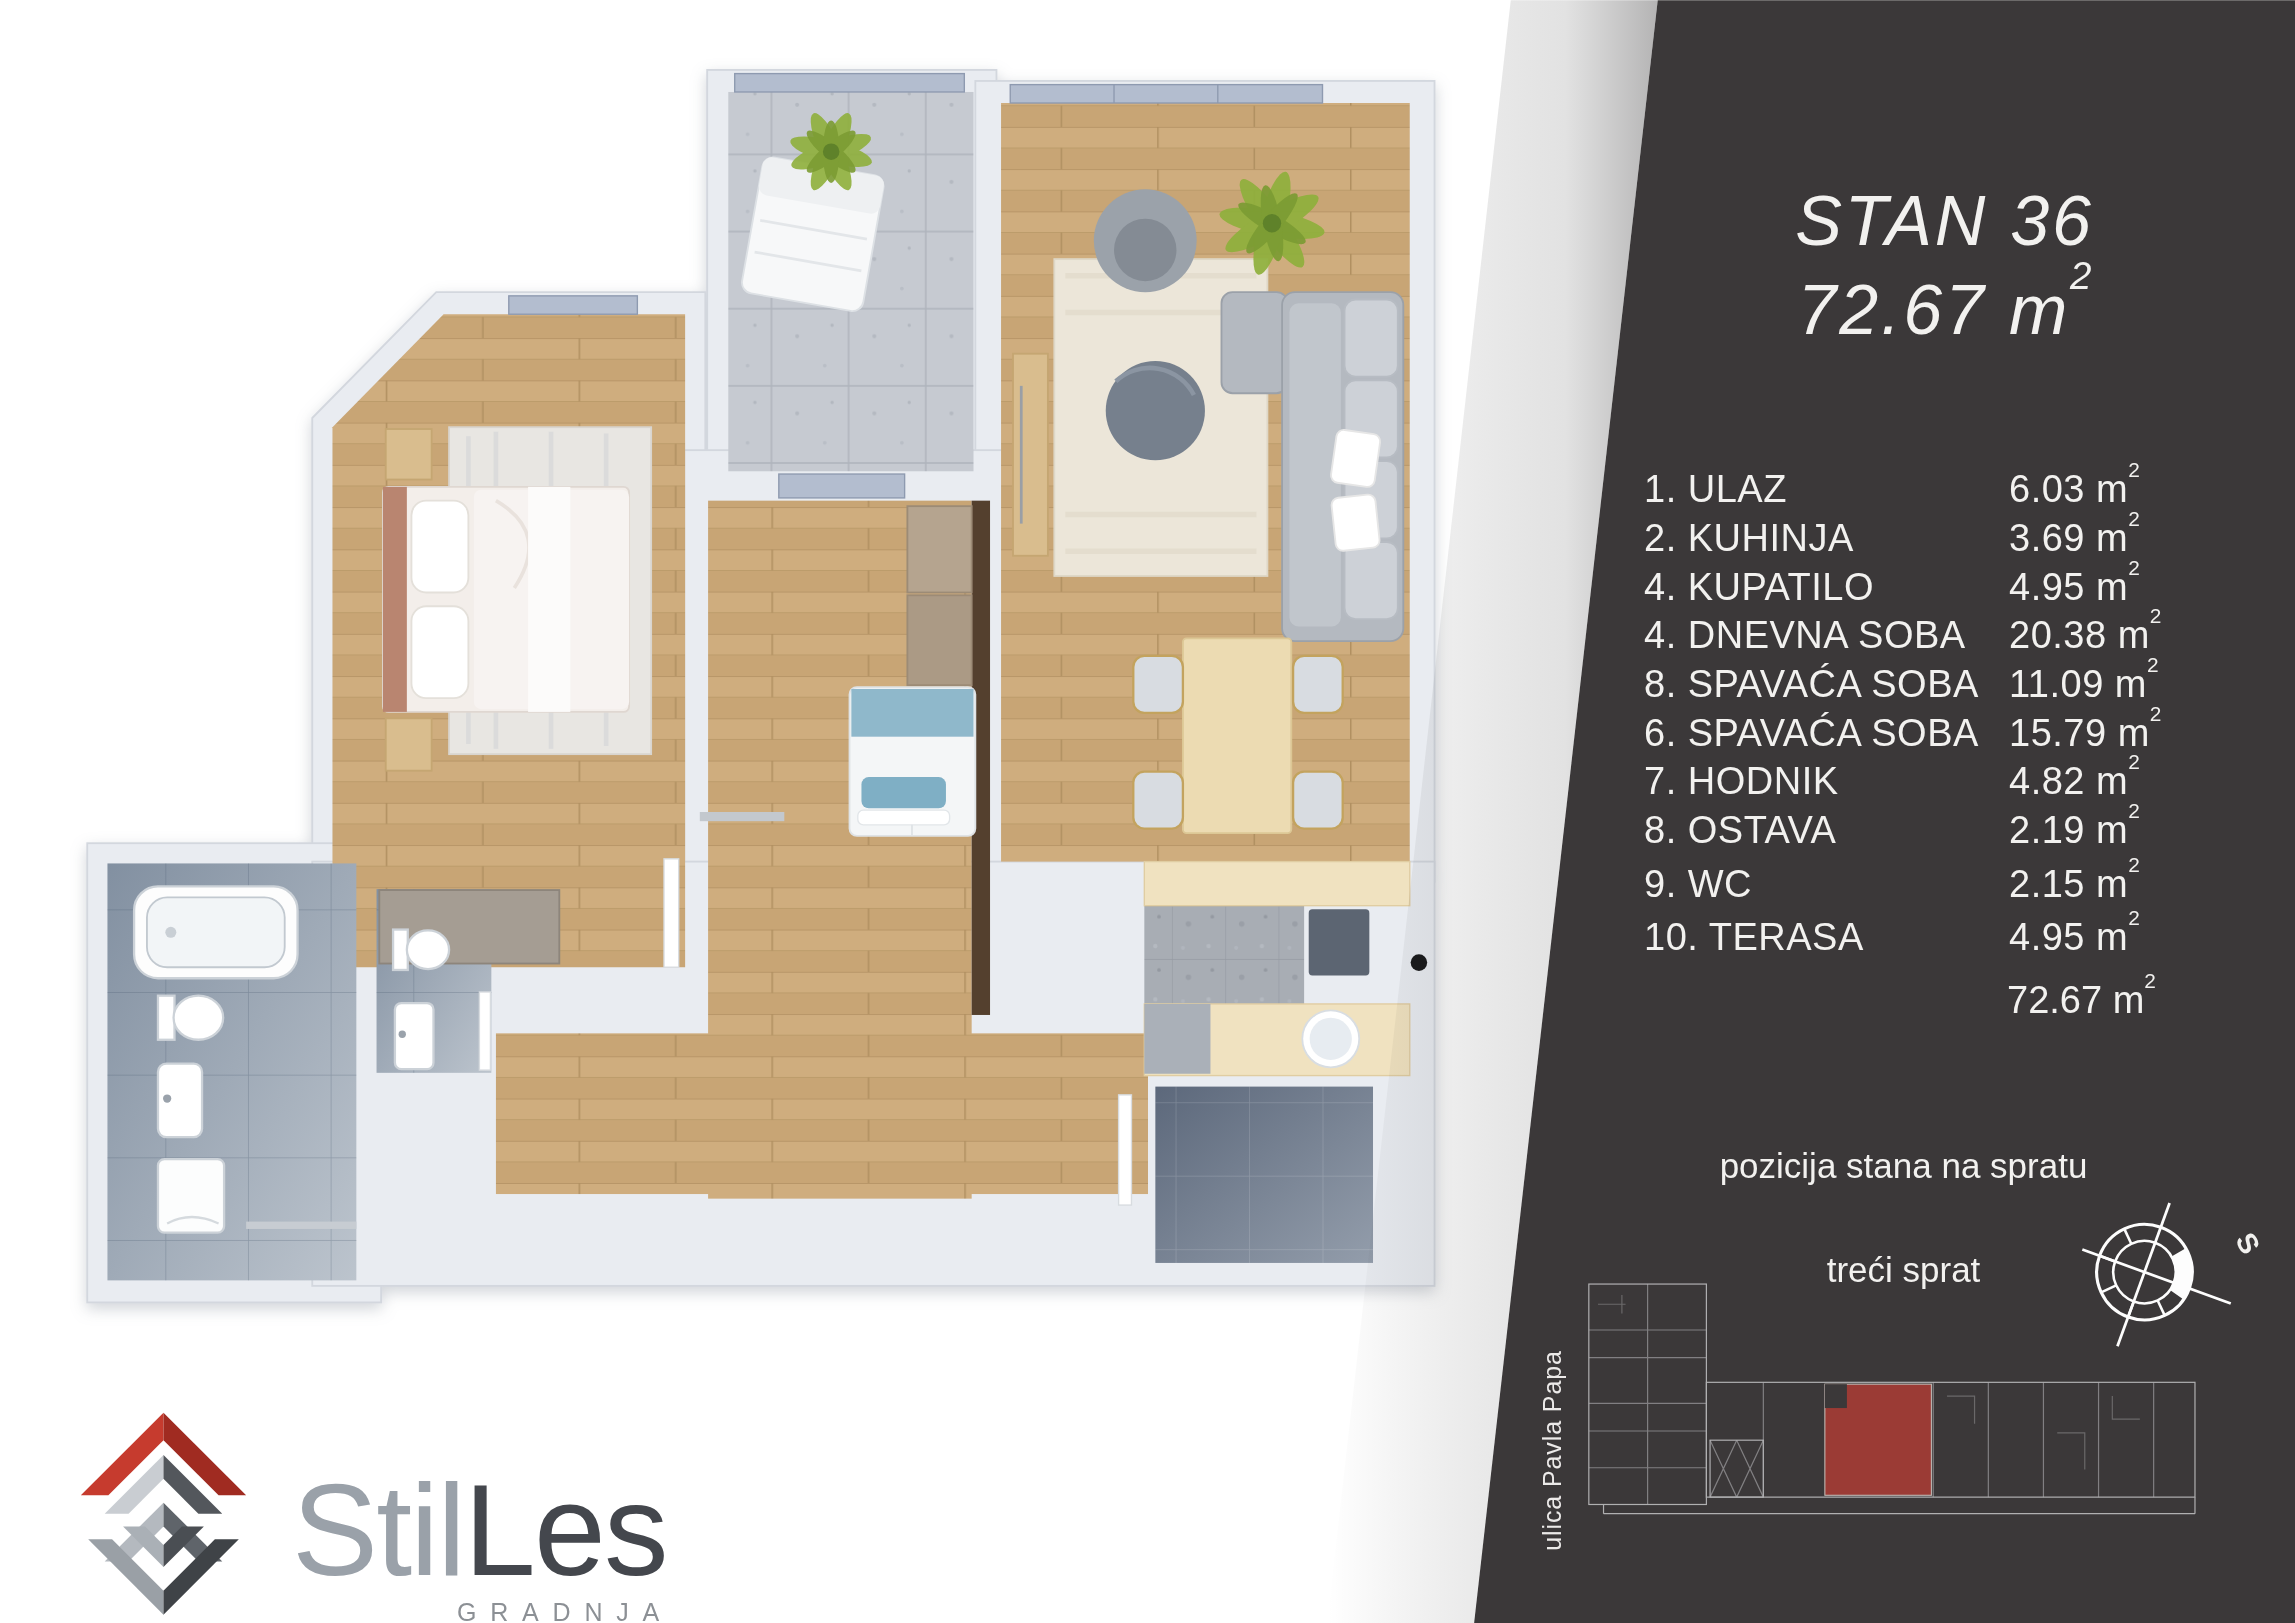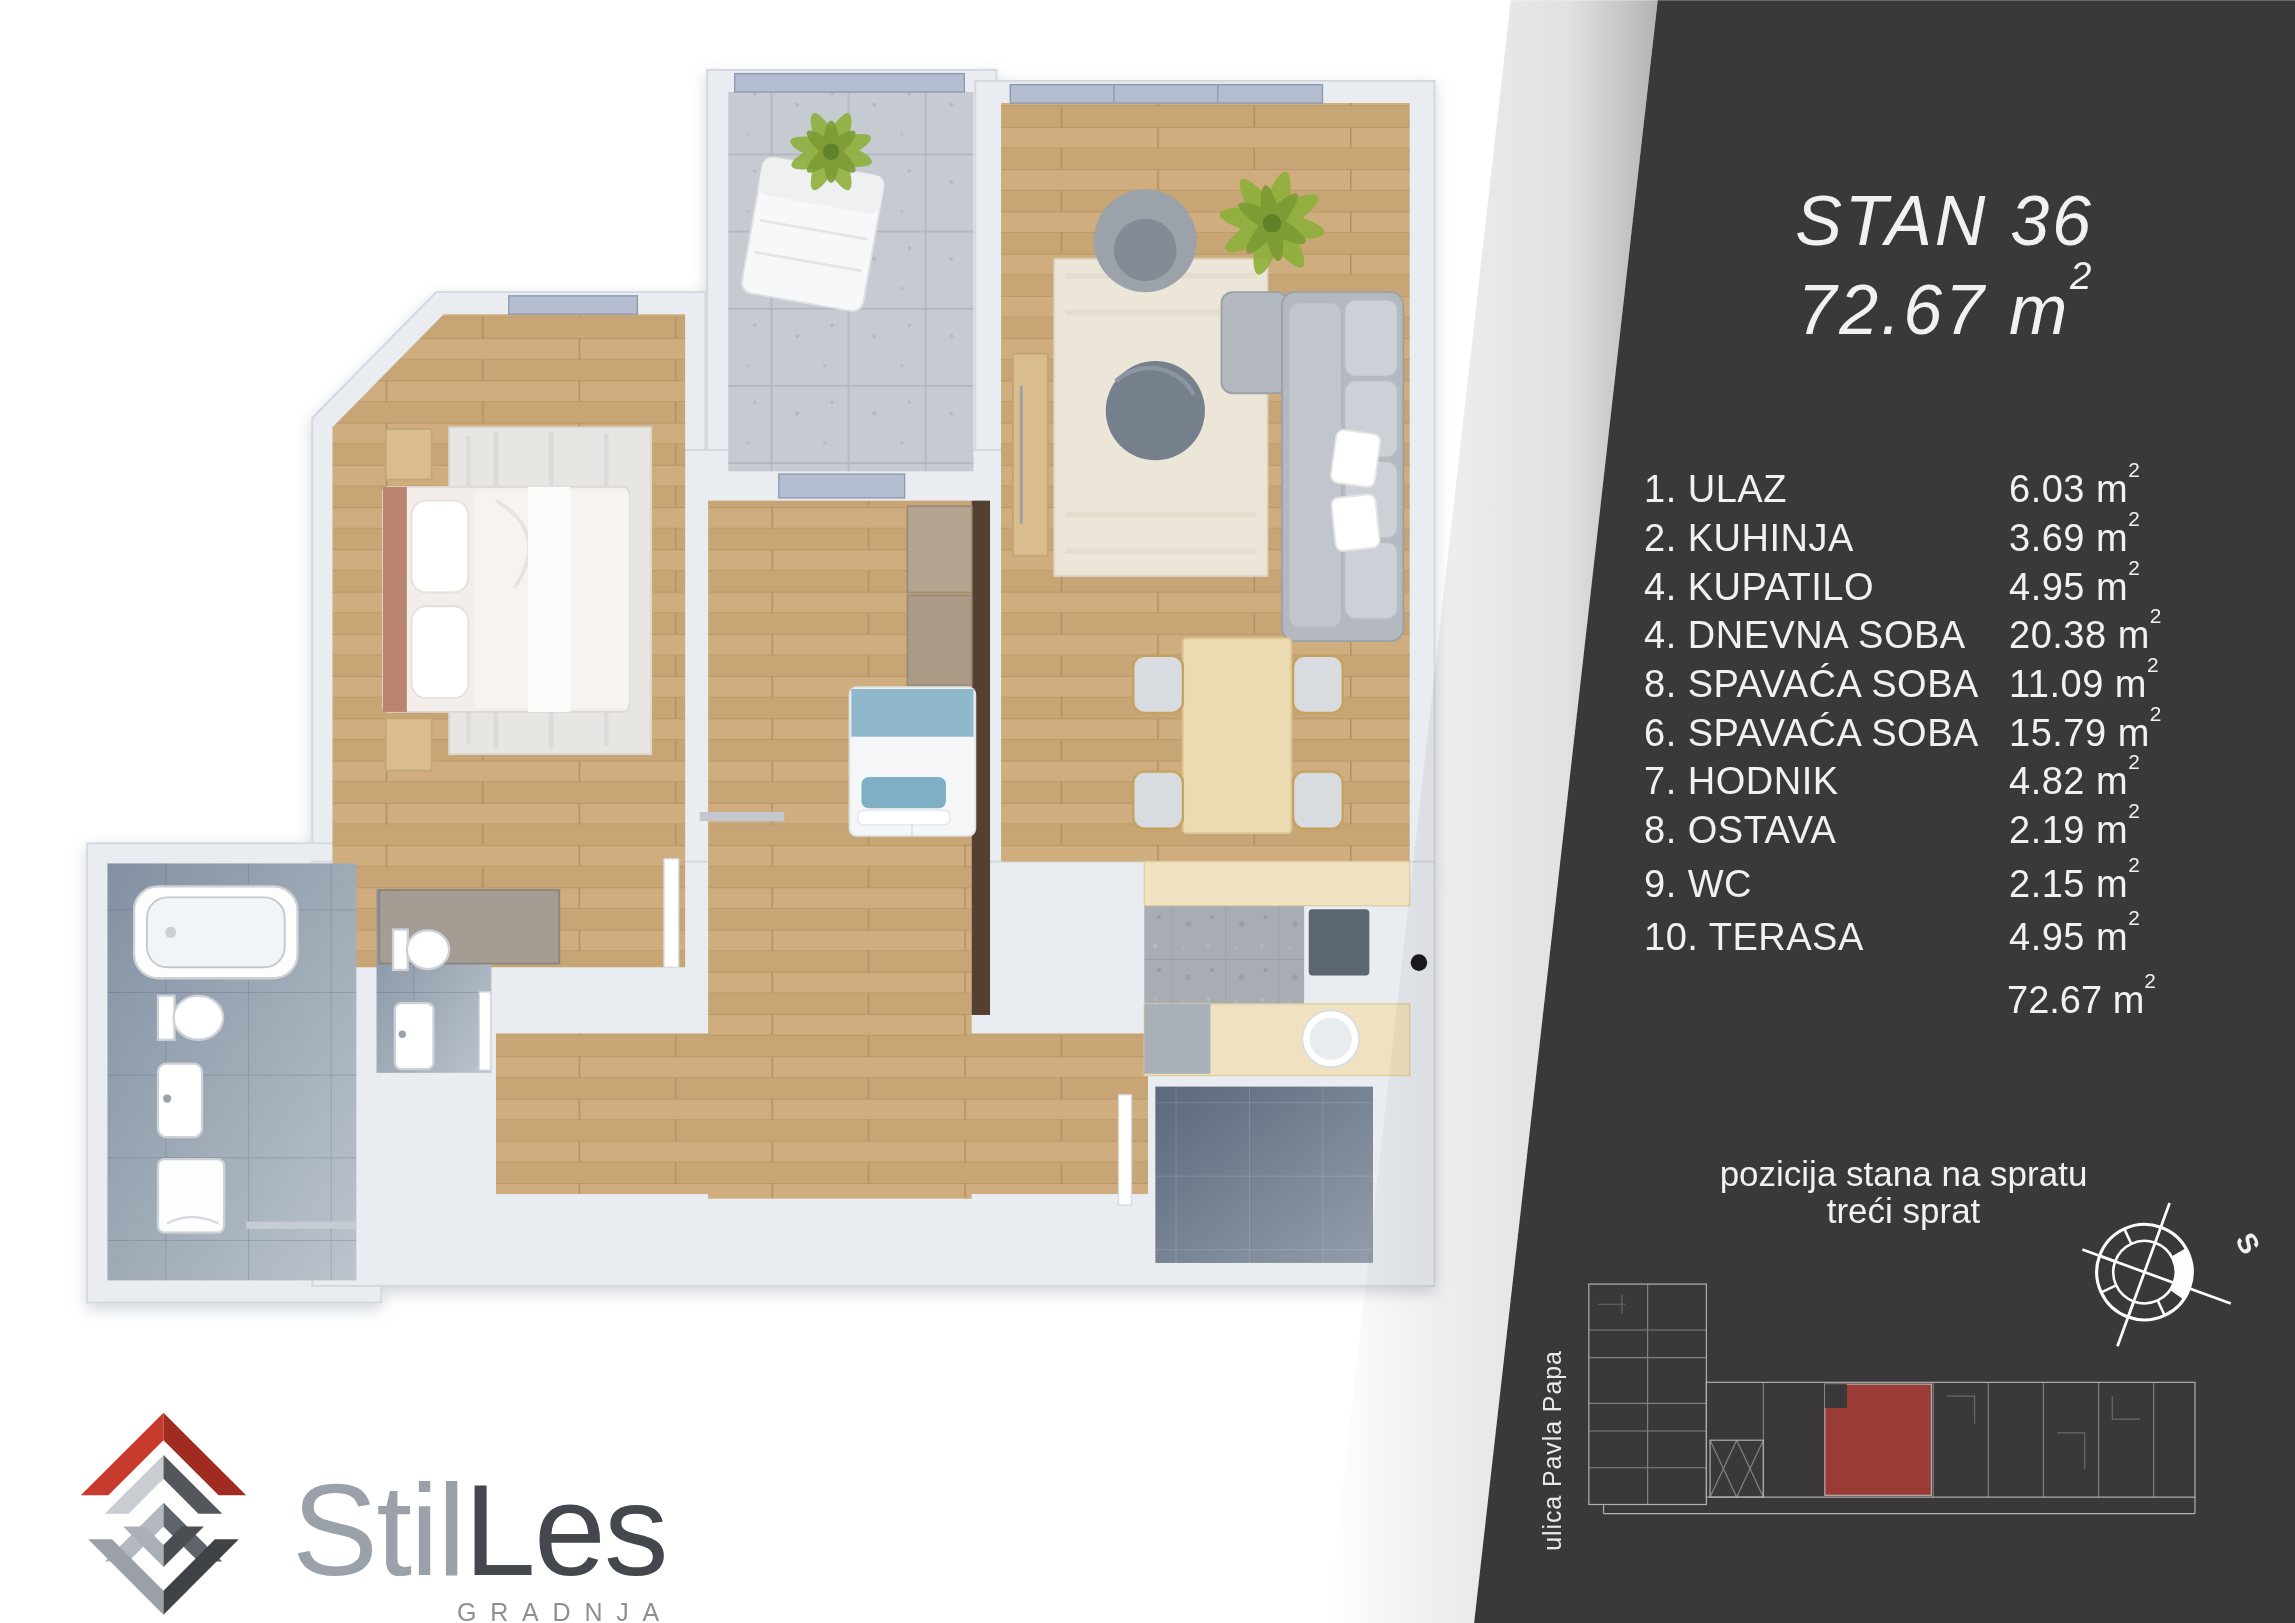--- a/index.html
+++ b/index.html
@@ -10,22 +10,22 @@
   
   .panel-text{color:#f2f1ef;}
   .title-block{left:1715px;top:184px;width:459px;text-align:center;line-height:75px;
                font-size:70px;letter-spacing:2.8px;font-weight:500;font-style:italic;}
   .title-block sup, .room-area sup, .total-area sup{font-size:.55em;position:relative;top:-.55em;letter-spacing:0;}
   #room-list{left:1644px;top:0;width:606px;height:1010px;}
   .room-row{position:absolute;left:0;width:100%;font-size:38px;letter-spacing:0.5px;color:#f2f1ef;font-weight:400;}
   .room-label{position:absolute;left:0;white-space:nowrap;}
   .room-area{position:absolute;left:365px;white-space:nowrap;}
   .total-area{left:2007px;top:979px;font-size:38px;}
-  .pos-line1{left:1674px;top:1146px;width:459px;text-align:center;font-size:35px;margin-top:8px;}
-  .pos-line2{left:1674px;top:1191px;width:459px;text-align:center;font-size:35px;}
+  .pos-line1{left:1674px;top:1146px;width:459px;text-align:center;font-size:35px;}
+  .pos-line2{left:1674px;top:1250px;width:459px;text-align:center;font-size:35px;}
   .street{left:1407px;top:1434px;width:294px;height:33px;text-align:center;font-size:25px;
           letter-spacing:0.9px;transform:rotate(-90deg);color:#eceae9;}
   .compass-s{left:2238px;top:1227px;font-size:28.5px;font-weight:700;transform:rotate(62deg);}
   
   .brand{left:264px;top:1466px;font-size:129px;font-weight:400;letter-spacing:-1.8px;line-height:1;margin-left:28px;}
   .brand .p1{color:#9aa1a9;}
   .brand .p2{color:#44474d;}
   .brand-sub{left:457px;top:1598px;font-size:25px;letter-spacing:13.8px;color:#8c9095;font-weight:500;}
 </style>
 </head>

